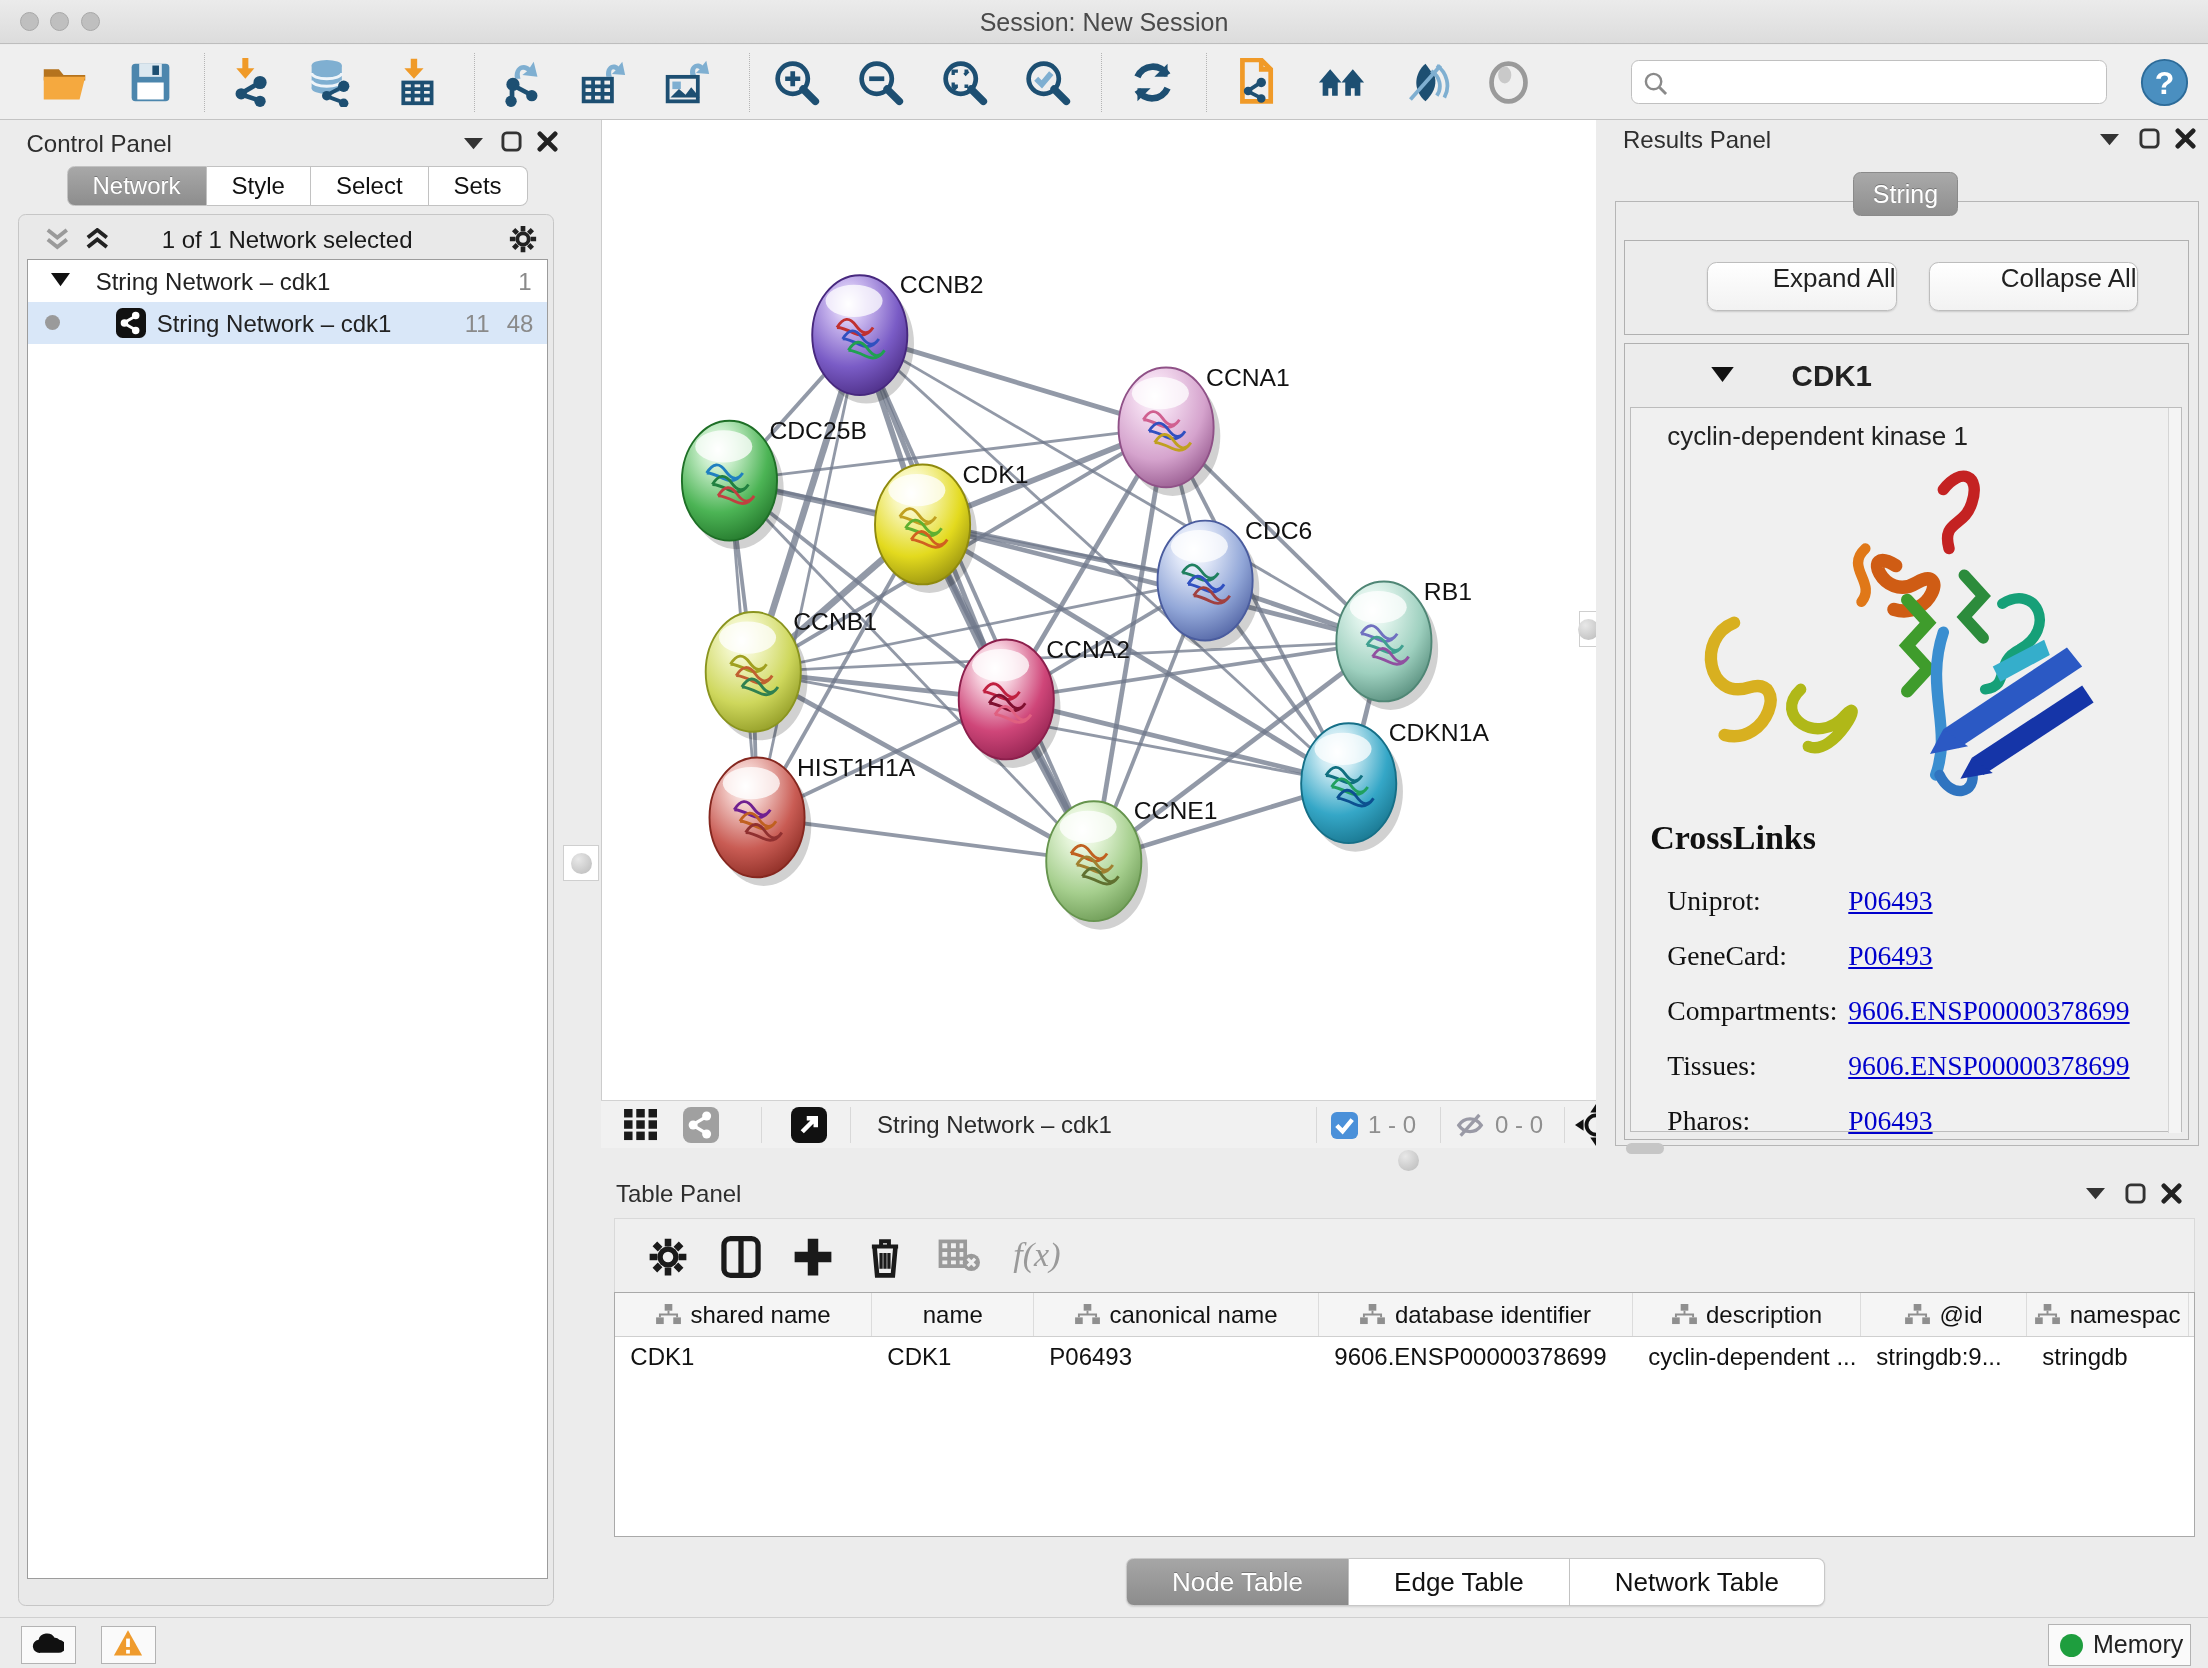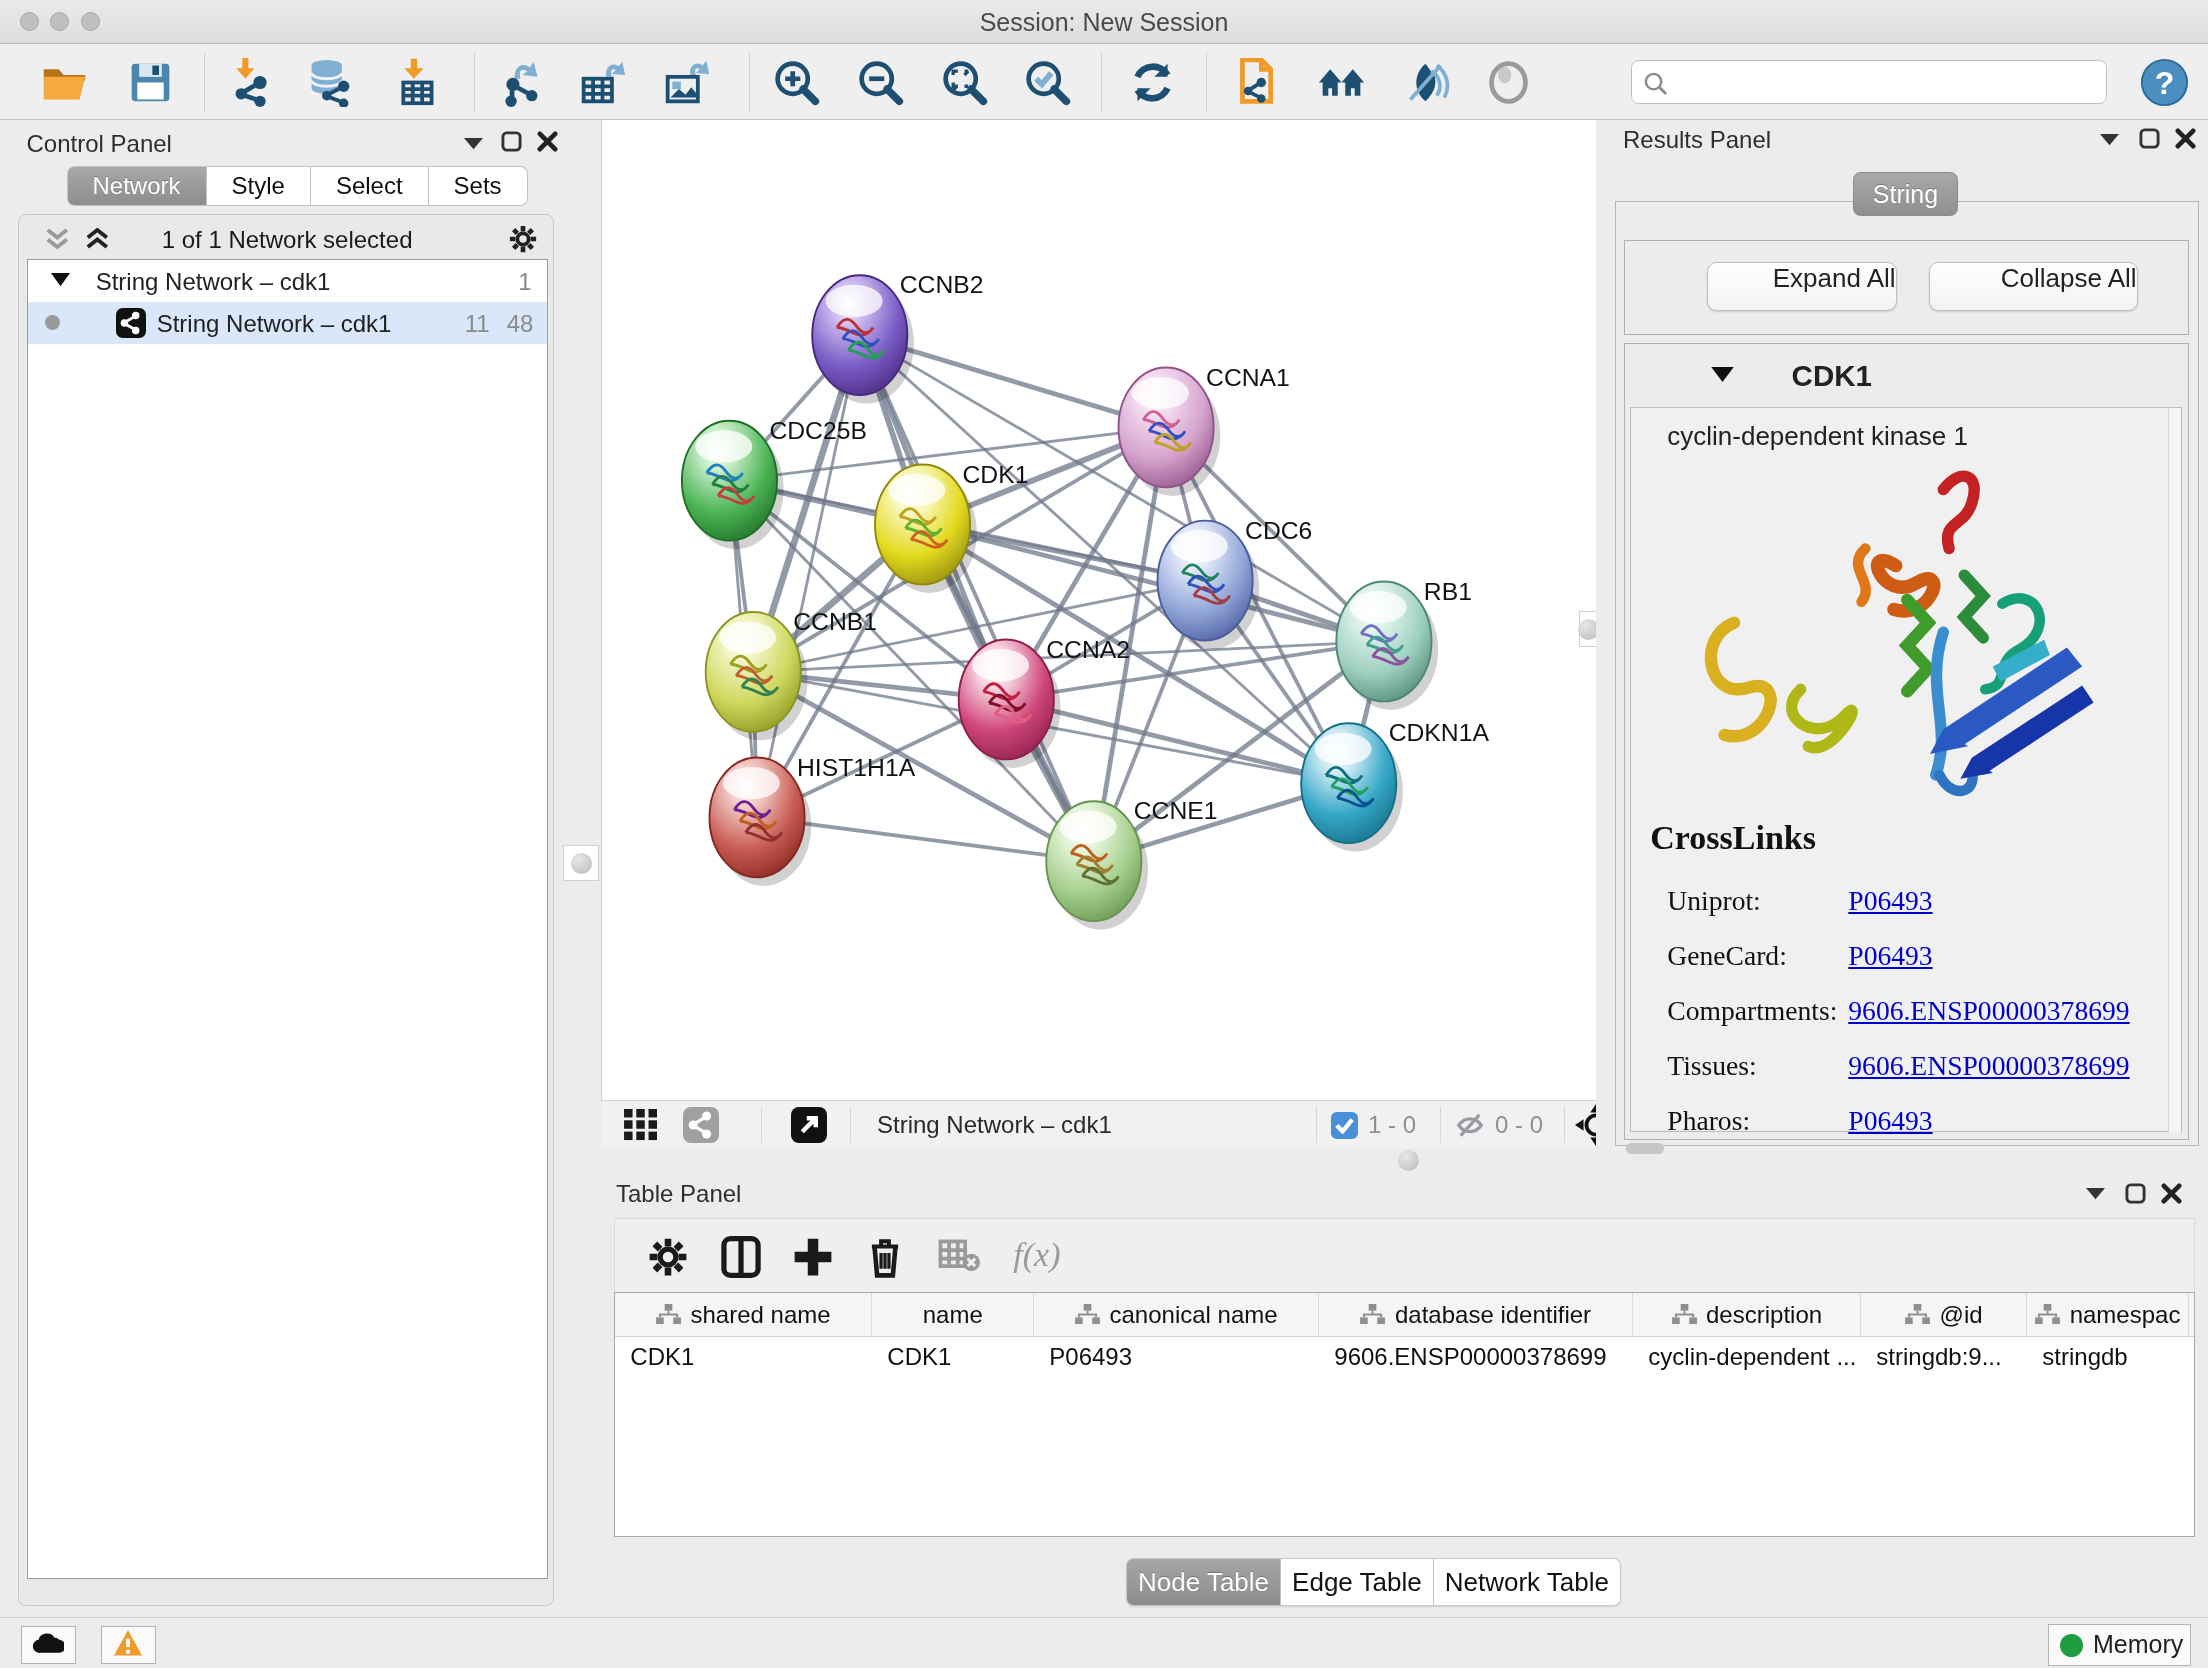--- a/index.html
+++ b/index.html
@@ -90,21 +90,21 @@
     border:1px solid #d9d9d9;padding-left:24px; }
   .tp-tool { position:absolute; top:17px; }
   .tp-table { position:absolute; left:13.3px; top:120px; width:1581px; height:245px; background:#fff; border:1px solid #a9a9a9; }
   .tp-header { display:flex; height:44px; background:#f5f5f5; border-bottom:1px solid #cfcfcf; }
   .tp-hcell { display:flex; align-items:center; justify-content:center; gap:9.5px; font-size:24px; color:#111;
     border-right:1px solid #dcdcdc; overflow:hidden; white-space:nowrap; }
   .tp-row { display:flex; height:42px; }
   .tp-cell { font-size:24px; color:#111; padding:5.7px 0 0 15px; overflow:hidden; white-space:nowrap; }
   .tp-scroll { position:absolute; left:17px; top:346px; width:162px; height:14.3px; background:#c9c9c9; border-radius:7.6px; }
   .tp-tabs { position:absolute; left:525px; top:386px; height:48px; display:flex; }
-  .tp-tab { height:48px; padding:0 11px; font-size:26px; line-height:46px; background:#fff;
+  .tp-tab { height:48px; padding:0 45px; font-size:26px; line-height:46px; background:#fff;
     border:1px solid #c8c8c8; border-left:none; color:#111; box-shadow:0 1px 1.9px rgba(0,0,0,.12); }
   .tp-tab:first-child { border-left:1px solid #c8c8c8; border-radius:7.6px 0 0 7.6px; }
   .tp-tab:last-child { border-radius:0 7.6px 7.6px 0; }
   .tp-tab.sel { background:linear-gradient(#a6a6a6,#8c8c8c); color:#fff; text-shadow:0 -1px 0 #777; }
 
   
   .statusbar { position:absolute; left:0; top:1617px; width:2208px; height:41px; background:#ececec;
     border-top:1px solid #cfcfcf; }
   .sb-btn { position:absolute; top:7.6px; height:38px; background:#fafafa; border:1.9px solid #b3b3b3; }
   .memory-btn { position:absolute; left:2048px; top:5.7px; width:143px; height:42px; background:#fafafa;

